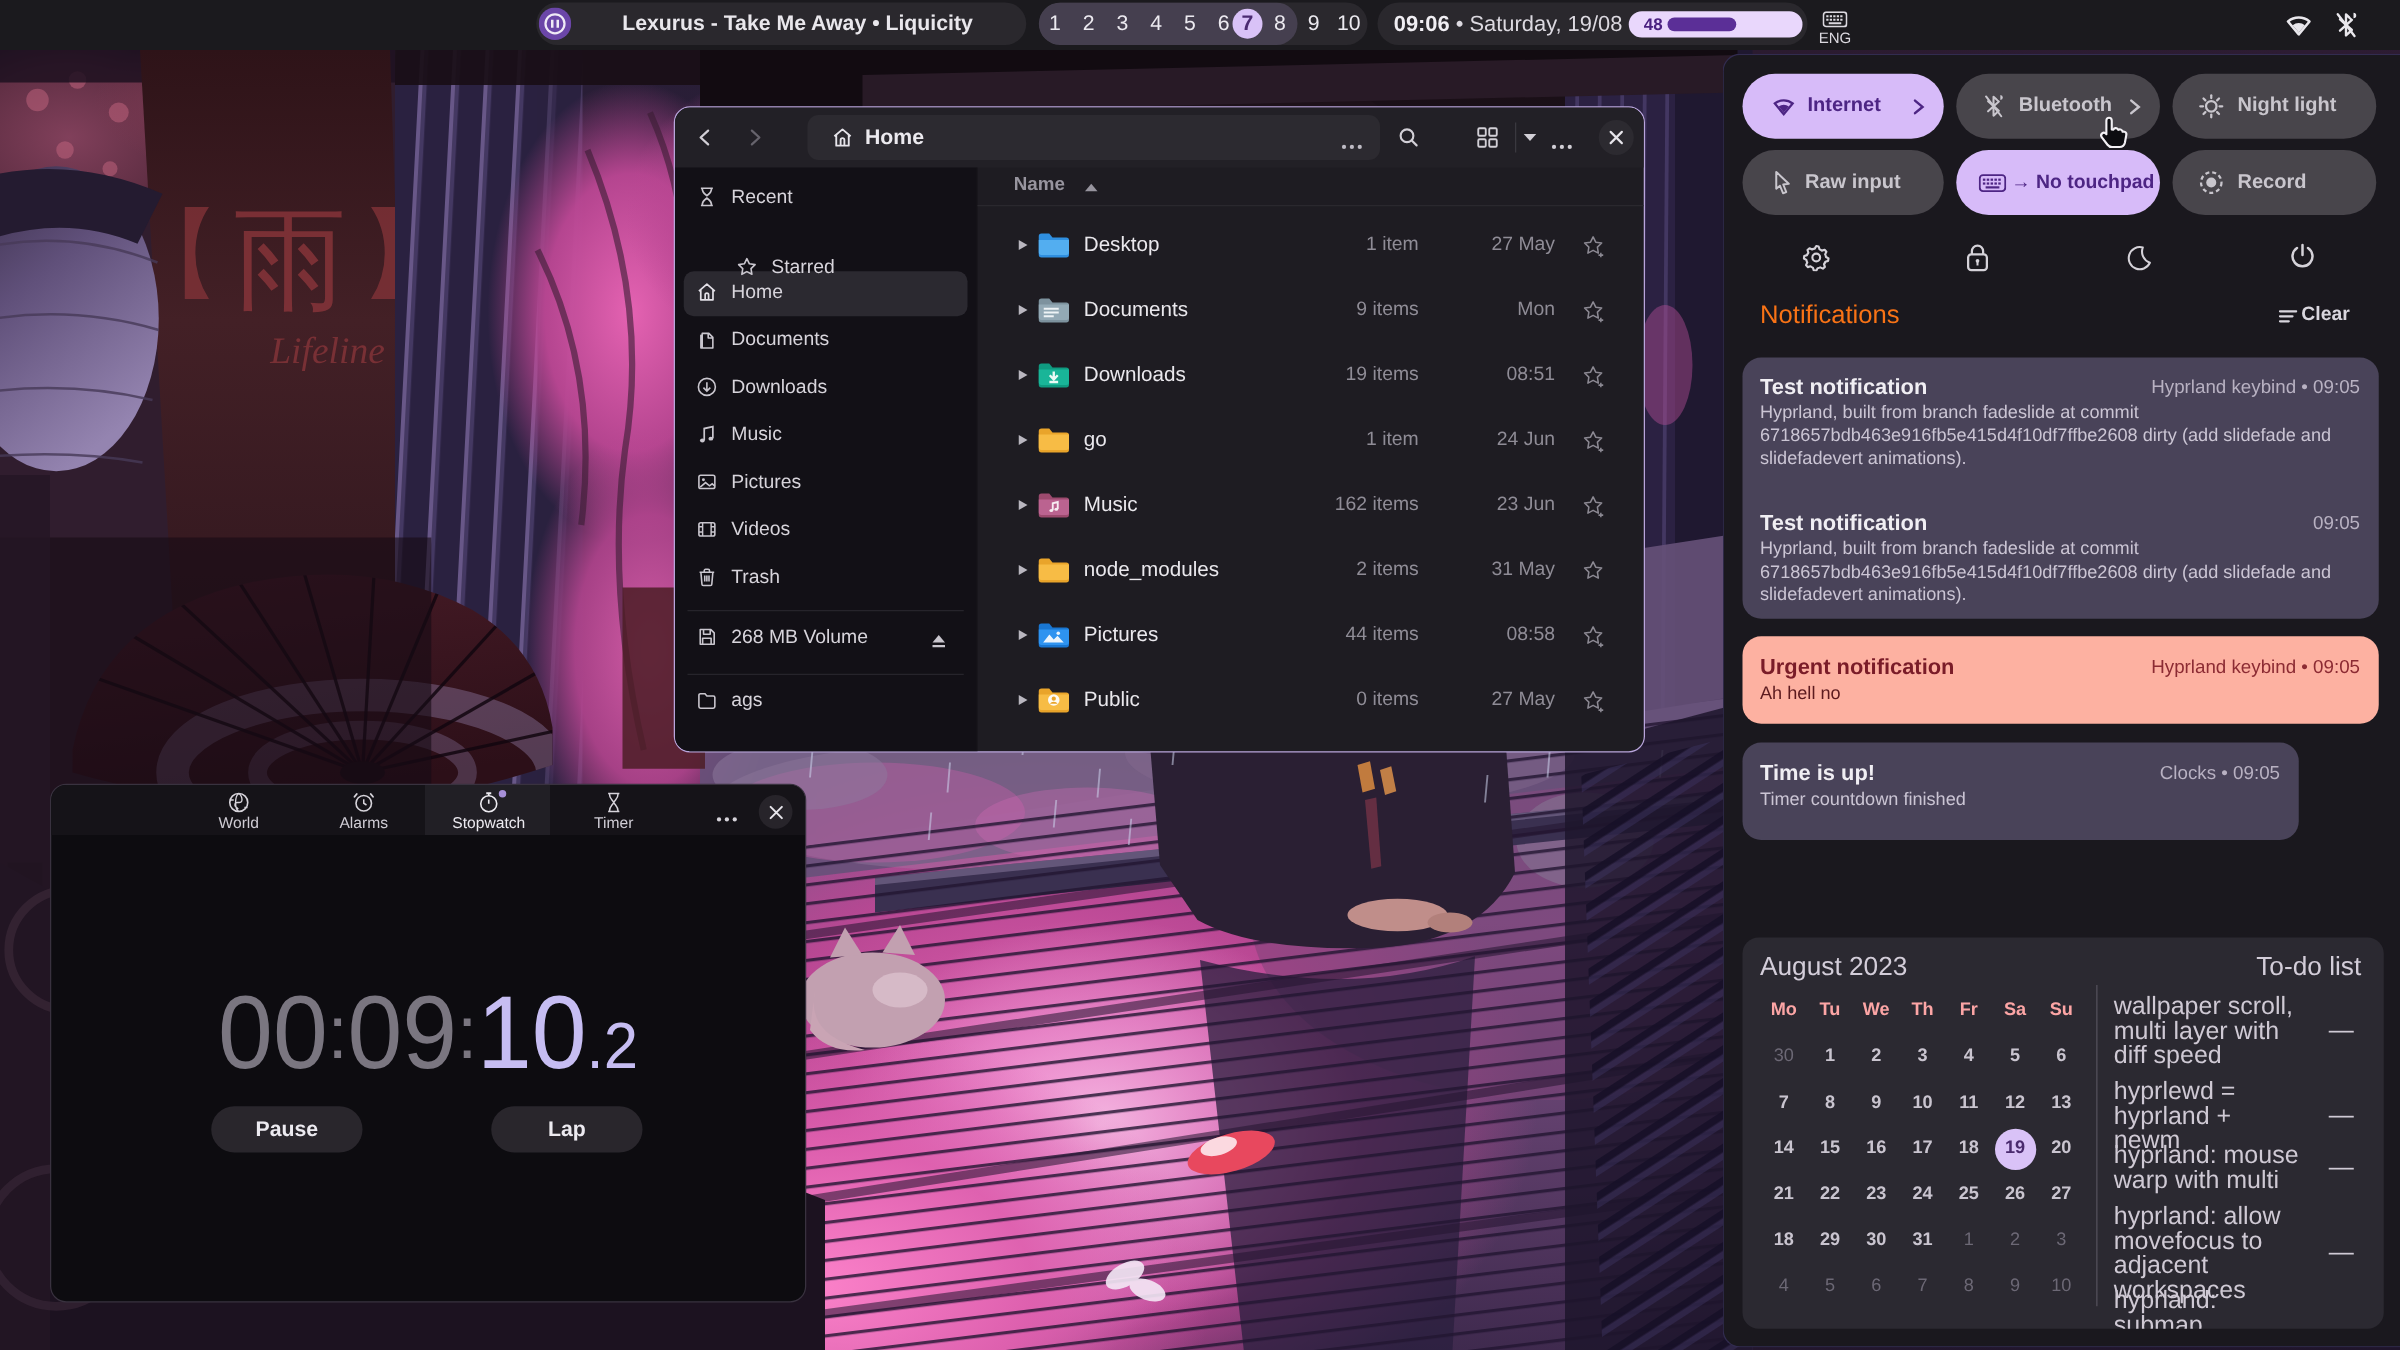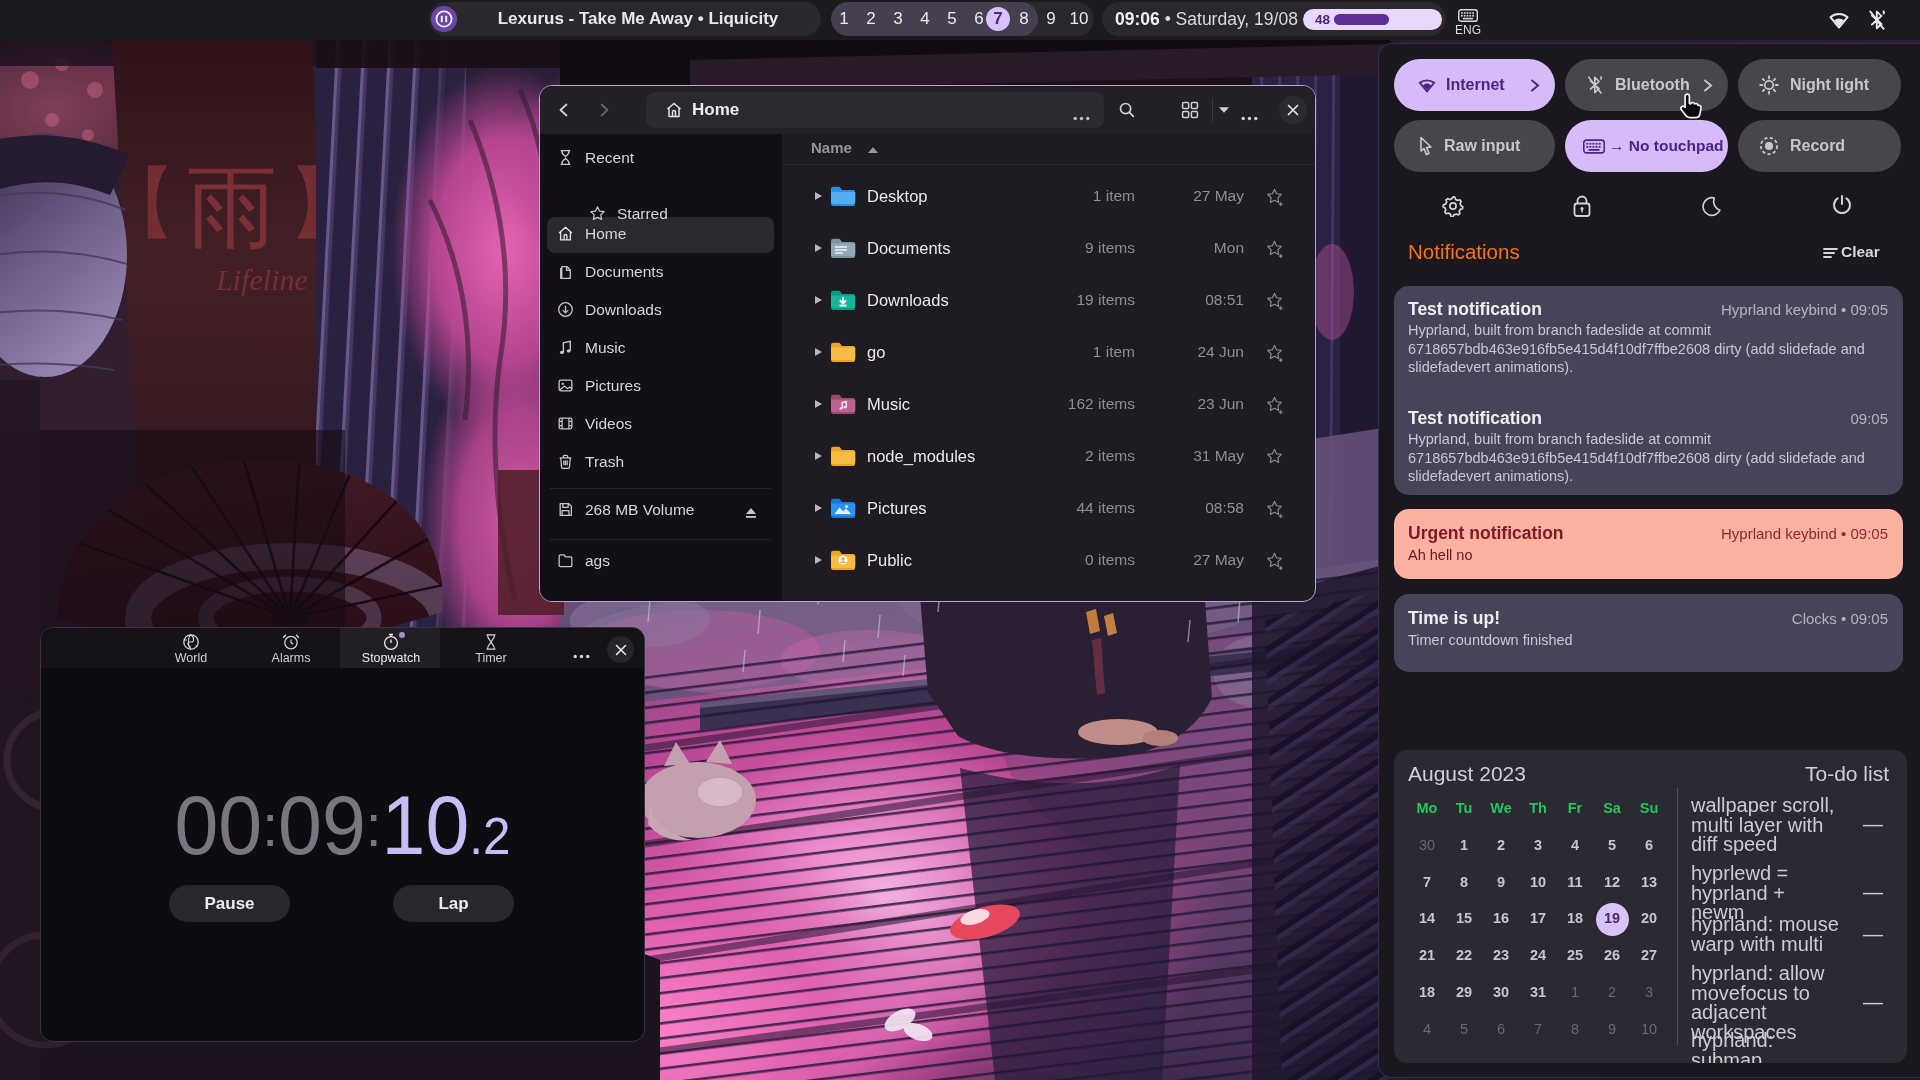--- a/index.html
+++ b/index.html
@@ -24,21 +24,21 @@
   .ctab em { position:absolute; left:58px; top:4px; width:6px; height:6px; border-radius:50%; background:#a78fd8; }
   .tgl { position:absolute; height:52px; border-radius:26px; background:#48454b; }
   .tgl.on { background:#d7bbf9; }
   .tgl svg { position:absolute; top:15px; width:22px; height:22px; }
   .tgl span { position:absolute; top:0; line-height:52px; font-size:16px; font-weight:600; color:#c9c6cd; white-space:nowrap; }
   .todo { position:absolute; left:297px; width:205px; font-size:20px; line-height:19.5px; color:#cfc9d4; }
   .todo span { display:block; width:151px; }
   .todo b { position:absolute; left:172px; top:50%; margin-top:-10px; font-weight:400; color:#cfc9d4; }
   .cd { position:absolute; width:34px; text-align:center; font-size:14.5px; font-weight:700; color:#c9c4cf; }
   .cd.dim { color:#6c6875; font-weight:400; }
-  .cd.hd { color:#22c55e; }
+  .cd.hd { color:#fca5a5; }
 </style>
 </head>
 <body>
 <div id="stage">
 
   <svg id="wall" class="abs" style="left:0;top:0;" width="1920" height="1080" viewBox="0 0 1920 1080">
     <defs>
       <linearGradient id="wbase" x1="0" y1="0" x2="1" y2="1">
         <stop offset="0" stop-color="#241726"></stop>
         <stop offset="0.5" stop-color="#2d1c33"></stop>
@@ -799,21 +799,21 @@
       <div class="abs" style="left:14px;top:35px;width:470px;font-size:14.5px;line-height:18.5px;color:#cbc5d4;">Hyprland, built from branch fadeslide at commit 6718657bdb463e916fb5e415d4f10df7ffbe2608 dirty (add slidefade and slidefadevert animations).</div>
       <div class="abs" style="left:14px;top:122px;font-size:17.5px;font-weight:700;color:#f0eef3;">Test notification</div>
       <div class="abs" style="right:15px;top:124px;font-size:15px;color:#b8b1c2;">09:05</div>
       <div class="abs" style="left:14px;top:144px;width:470px;font-size:14.5px;line-height:18.5px;color:#cbc5d4;">Hyprland, built from branch fadeslide at commit 6718657bdb463e916fb5e415d4f10df7ffbe2608 dirty (add slidefade and slidefadevert animations).</div>
     </div>
     <div class="abs" style="left:15px;top:465px;width:509px;height:70px;border-radius:15px;background:#fdb1a1;">
       <div class="abs" style="left:14px;top:14px;font-size:17.5px;font-weight:700;color:#7a1c28;">Urgent notification</div>
       <div class="abs" style="right:15px;top:16px;font-size:15px;color:#8c2b33;">Hyprland keybind • 09:05</div>
       <div class="abs" style="left:14px;top:38px;font-size:14.5px;color:#5c1a1f;">Ah hell no</div>
     </div>
-    <div class="abs" style="left:15px;top:550px;width:509px;height:78px;border-radius:15px;background:#494359;text-decoration:underline;">
+    <div class="abs" style="left:15px;top:550px;width:445px;height:78px;border-radius:15px;background:#494359;text-decoration:underline;">
       <div class="abs" style="left:14px;top:14px;font-size:17.5px;font-weight:700;color:#f0eef3;">Time is up!</div>
       <div class="abs" style="right:15px;top:16px;font-size:15px;color:#b8b1c2;">Clocks • 09:05</div>
       <div class="abs" style="left:14px;top:38px;font-size:14.5px;color:#cbc5d4;">Timer countdown finished</div>
     </div>
 
     <div class="abs" style="left:15px;top:706px;width:513px;height:313px;border-radius:13px;background:#2b2931;overflow:hidden;">
       <div class="abs" style="left:14px;top:12px;font-size:21px;color:#d3cdd9;">August 2023</div>
       <div class="abs" style="right:18px;top:12px;font-size:21px;color:#d3cdd9;">To-do list</div>
       <div id="calgrid">
       <span class="cd hd" style="left:16px;top:50px;">Mo</span>

